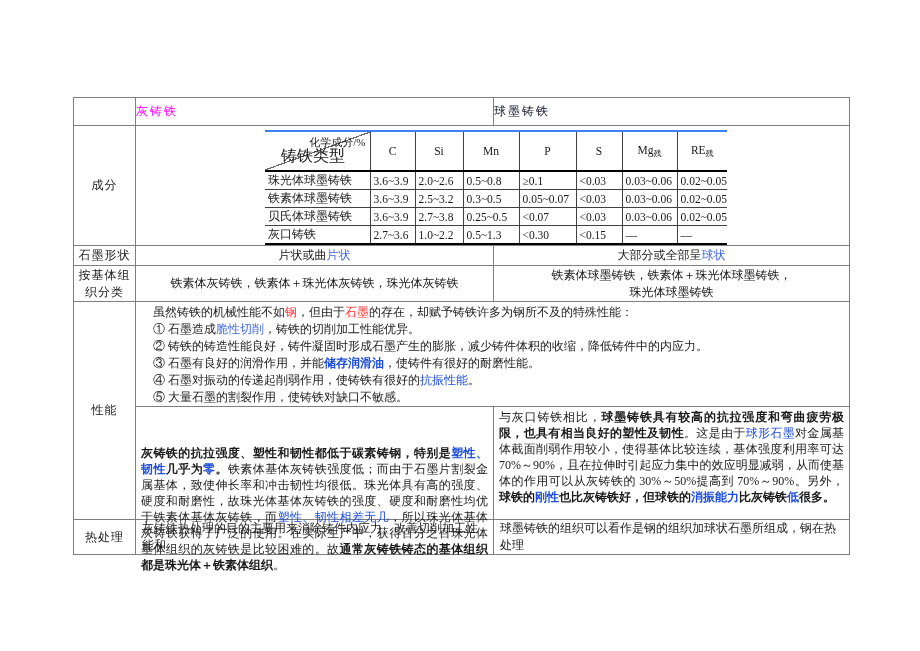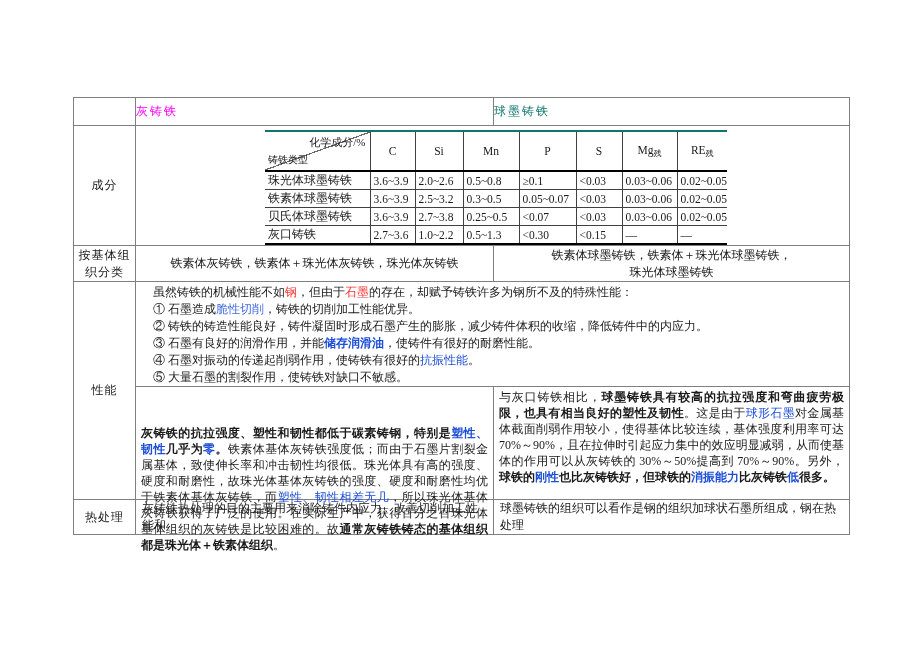--- a/index.html
+++ b/index.html
@@ -8,39 +8,39 @@
   #page { position: relative; width: 920px; height: 651px; overflow: hidden; }
 
   table.outer { position: absolute; left: 73px; top: 97px; width: 776px;
     border-collapse: collapse; table-layout: fixed; }
   table.outer > tbody > tr > td { border: 1px solid #7f7f7f; vertical-align: middle;
     font-size: 12px; padding: 0; }
 
   td.rowlabel { text-align: center; font-size: 13px; letter-spacing: 1px; padding: 0 4px; }
   tr.hdr td { height: 28px; text-align: left; font-size: 13px; }
   .gray-title  { color: #ff00ff; letter-spacing: 2px; }
-  .duct-title  { color: #0f766e; letter-spacing: 2px; }
+  .duct-title  { color: #0f172a; letter-spacing: 2px; }
 
   
   td.comp-cell { height: 118px; vertical-align: top; }
   table.chem { border-collapse: collapse; table-layout: fixed; width: 462px;
-    margin: 4px 4px 0 129px; border-top: 2px solid #0f766e; border-bottom: 2px solid #000;
+    margin: 4px 4px 0 129px; border-top: 2px solid #3b82f6; border-bottom: 2px solid #000;
     font-size: 11.5px; }
   table.chem td, table.chem th { border-left: 1px solid #404040; font-weight: normal;
     padding: 0 3px; height: 17px; }
   table.chem td:first-child, table.chem th:first-child { border-left: none; }
   table.chem tr.chem-hdr th { height: 40px; text-align: center; border-bottom: 2px solid #000; }
   table.chem tr + tr td { border-top: 1px solid #404040; }
   td.ct-type { font-size: 12px; text-align: left; }
   th.diag { position: relative; width: 105px; padding: 0;
     background: linear-gradient(to bottom right,
       transparent calc(50% - 0.6px), #6a6a6a calc(50% - 0.6px),
       #6a6a6a calc(50% + 0.6px), transparent calc(50% + 0.6px)); }
   .diag-top { position: absolute; top: 3px; right: 4px; font-size: 11px; }
-  .diag-bottom { position: absolute; bottom: 3px; left: 3px; font-size: 10px; }
+  .diag-bottom { position: absolute; bottom: 3px; left: 16px; font-size: 16px; }
   sub.res { font-size: 8px; vertical-align: -2px; }
 
   tr.graphite td { height: 20px; text-align: center; }
   tr.matrix td { height: 36px; text-align: center; line-height: 17px; }
 
   
   td.perf-cell { height: 216px; vertical-align: top; }
   .perf-shared { padding: 2px 7px 0 7px; line-height: 17px; font-size: 12px; margin-left: 10px; }
   .perf-split { display: flex; border-top: 1px solid #7f7f7f; height: 113px; }
   .perf-col { line-height: 16px; font-size: 12px; text-align: justify; padding: 2px 5px; }
@@ -142,20 +142,25 @@
                   <td>&lt;0.30</td>
                   <td>&lt;0.15</td>
                   <td>—</td>
                   <td>—</td>
                 </tr>
               </tbody>
           </table>
         </td>
       </tr>
 
+      <tr class="graphite">
+        <td class="rowlabel">石墨形状</td>
+        <td><span>片状或曲</span><span class="blue">片状</span></td>
+        <td><span>大部分或全部呈</span><span class="blue">球状</span></td>
+      </tr>
 
       <tr class="matrix">
         <td class="rowlabel">按基体组织分类</td>
         <td>
           <div>铁素体灰铸铁，铁素体＋珠光体灰铸铁，珠光体灰铸铁</div>
         </td>
         <td>
           <div>铁素体球墨铸铁，铁素体＋珠光体球墨铸铁，</div>
           <div>珠光体球墨铸铁</div>
         </td>

